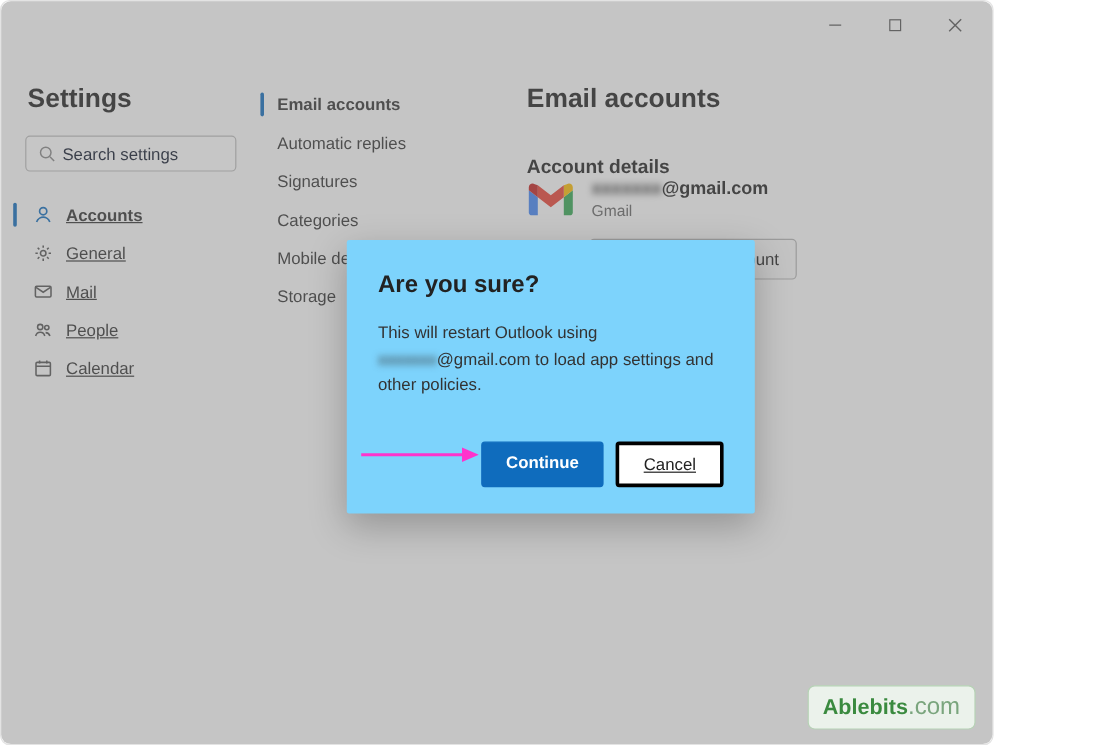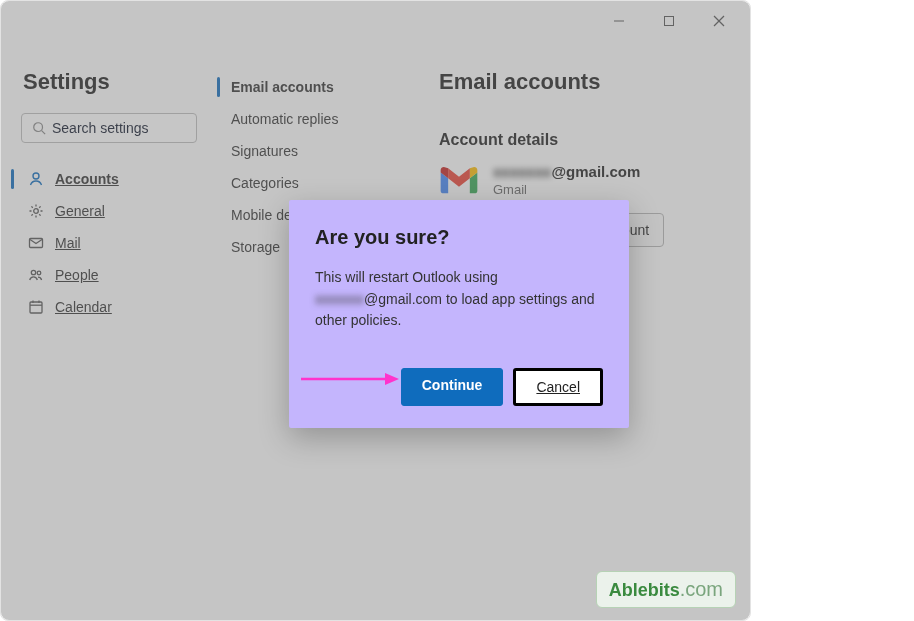--- a/index.html
+++ b/index.html
@@ -6,21 +6,21 @@
   html, body { margin: 0; padding: 0; }
   body {
     font-family: "Segoe UI", -apple-system, sans-serif;
     background: #fff;
     width: 914px;
     height: 621px;
     overflow: hidden;
     position: relative;
   }
   .window {
-    width: 751px;
+    width: 828px;
     height: 621px;
     background: #fefefe;
     border: 1px solid #e3e3e3;
     border-radius: 8px;
     position: relative;
     display: flex;
     flex-direction: column;
   }
   .titlebar {
     height: 40px;
@@ -129,21 +129,20 @@
   }
   .panel-title {
     font-size: 22px;
     font-weight: 700;
     margin: 0 0 36px 0;
     color: #222;
   }
   .section-title {
     font-size: 16px;
     font-weight: 700;
-    margin-bottom: 14px;
     color: #222;
   }
   .account-row {
     display: flex;
     align-items: center;
     gap: 14px;
   }
   .gmail-icon {
     width: 40px;
     height: 32px;
@@ -180,21 +179,21 @@
     position: absolute;
     inset: 0;
     background: rgba(120,120,120,0.42);
     border-radius: 8px;
   }
   .dialog {
     position: absolute;
     left: 288px;
     top: 199px;
     width: 340px;
-    background: #c4b5fd;
+    background: #7dd3fc;
     border-radius: 2px;
     box-shadow: 0 10px 30px rgba(0,0,0,0.25);
     padding: 26px 26px 22px 26px;
   }
   .dialog-title {
     font-size: 20px;
     font-weight: 700;
     margin: 0 0 18px 0;
     color: #222;
   }

